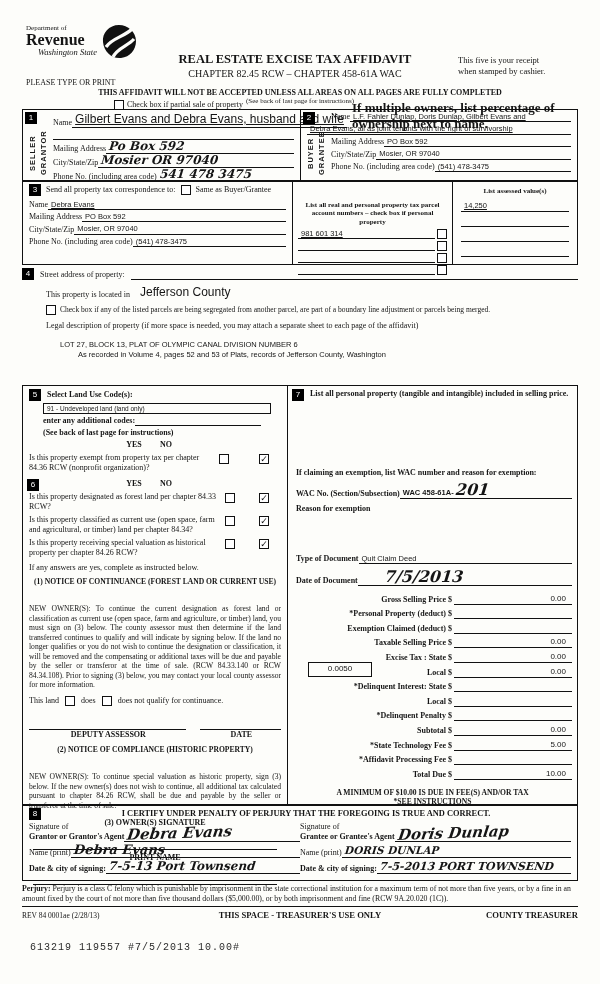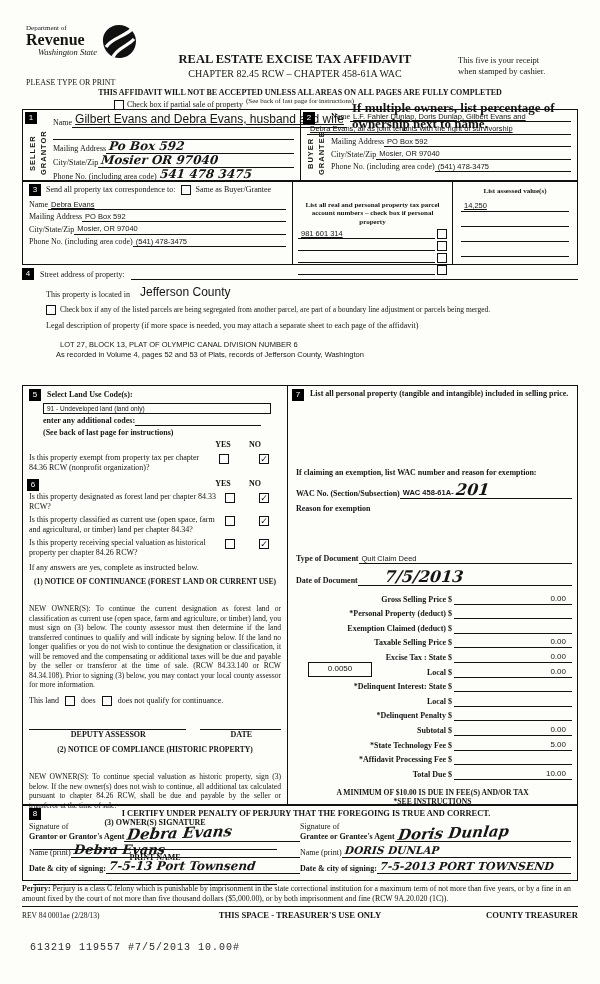--- a/index.html
+++ b/index.html
@@ -18,21 +18,21 @@
   .fld{display:flex;align-items:flex-end;margin-top:2px}
   .ul{flex:1;border-bottom:1px solid #111;min-height:9px;padding:0 3px;white-space:nowrap;overflow:visible}
   .hand{font-family:"DejaVu Serif",serif;font-style:italic;font-weight:bold;font-size:12px;line-height:.8;display:inline-block;transform:skewX(-6deg)}
   .hand.big{font-size:16px}
   .sig{font-family:"DejaVu Serif",serif;font-style:italic;font-weight:bold;font-size:15px;line-height:.6;display:inline-block;transform:rotate(-2deg) skewX(-10deg)}
   .sideways{writing-mode:vertical-rl;transform:rotate(180deg);font-size:7.5px;font-weight:bold;
             letter-spacing:1px;line-height:1.5;text-align:center;font-family:"Liberation Sans",sans-serif}
   .qrow{display:flex;margin-top:3px}
   .qtext{width:186px}
   .qboxes{width:64px;display:flex;justify-content:space-between;padding:1px 10px 0 4px;box-sizing:border-box}
-  .ynhead{display:flex;justify-content:flex-end}
+  .ynhead{display:flex;justify-content:center}
   .ynhead span{width:32px;text-align:center;font-weight:bold}
   .feerow{display:flex;align-items:flex-end;height:14.6px;position:relative}
   .feelabel{width:152px;text-align:right;font-weight:bold;flex:none}
   .dollar{margin:0 2px;font-weight:bold}
   .feeline{flex:1;border-bottom:1px solid #111;text-align:right;padding-right:6px}
   .feeval{font-family:"Liberation Sans",sans-serif}
   .ratebox{position:absolute;left:14px;bottom:1px;width:62px;height:13px;border:1.5px solid #111;
            display:flex;align-items:center;justify-content:center;font-family:"Liberation Sans",sans-serif}
   .para{text-align:justify;margin-top:18px}
   .sigrow{display:flex;align-items:flex-end;margin-top:1px}
@@ -207,21 +207,21 @@
     <div style="margin:5px 0 0 24px;display:flex;gap:10px;align-items:flex-end">
       <span>This property is located in</span>
       <span class="sans" style="font-size:12px">Jefferson County</span>
     </div>
     <div style="margin:5px 0 0 24px;display:flex;gap:4px;align-items:flex-start">
       <span class="cb"></span>
       <span style="font-size:7.5px">Check box if any of the listed parcels are being segregated from another parcel, are part of a boundary line adjustment or parcels being merged.</span>
     </div>
     <div style="margin:6px 0 0 24px">Legal description of property (if more space is needed, you may attach a separate sheet to each page of the affidavit)</div>
     <div class="sans" style="margin:9px 0 0 38px;font-size:7.5px">LOT 27, BLOCK 13, PLAT OF OLYMPIC CANAL DIVISION NUMBER 6</div>
-    <div class="sans" style="margin:1px 0 0 34px;font-size:7.5px">As recorded in Volume 4, pages 52 and 53 of Plats, records of Jefferson County, Washington</div>
+    <div class="sans" style="margin:1px 0 0 56px;font-size:7.5px">As recorded in Volume 4, pages 52 and 53 of Plats, records of Jefferson County, Washington</div>
   </div>
 
   <div class="abs bx" style="left:22px;top:385px;width:556px;height:420px;display:flex">
 
     <div style="width:265px;border-right:1.5px solid #111;box-sizing:border-box;padding:3px 6px;position:relative">
       <div style="display:flex;align-items:center;gap:6px">
         <span class="secnum">5</span>
         <span class="b">Select Land Use Code(s):</span>
       </div>
       <div class="bx sans" style="border-width:1px;width:228px;height:11px;margin:2px 0 0 14px;padding:1px 3px;font-size:6.5px">91 - Undeveloped land (land only)</div>

